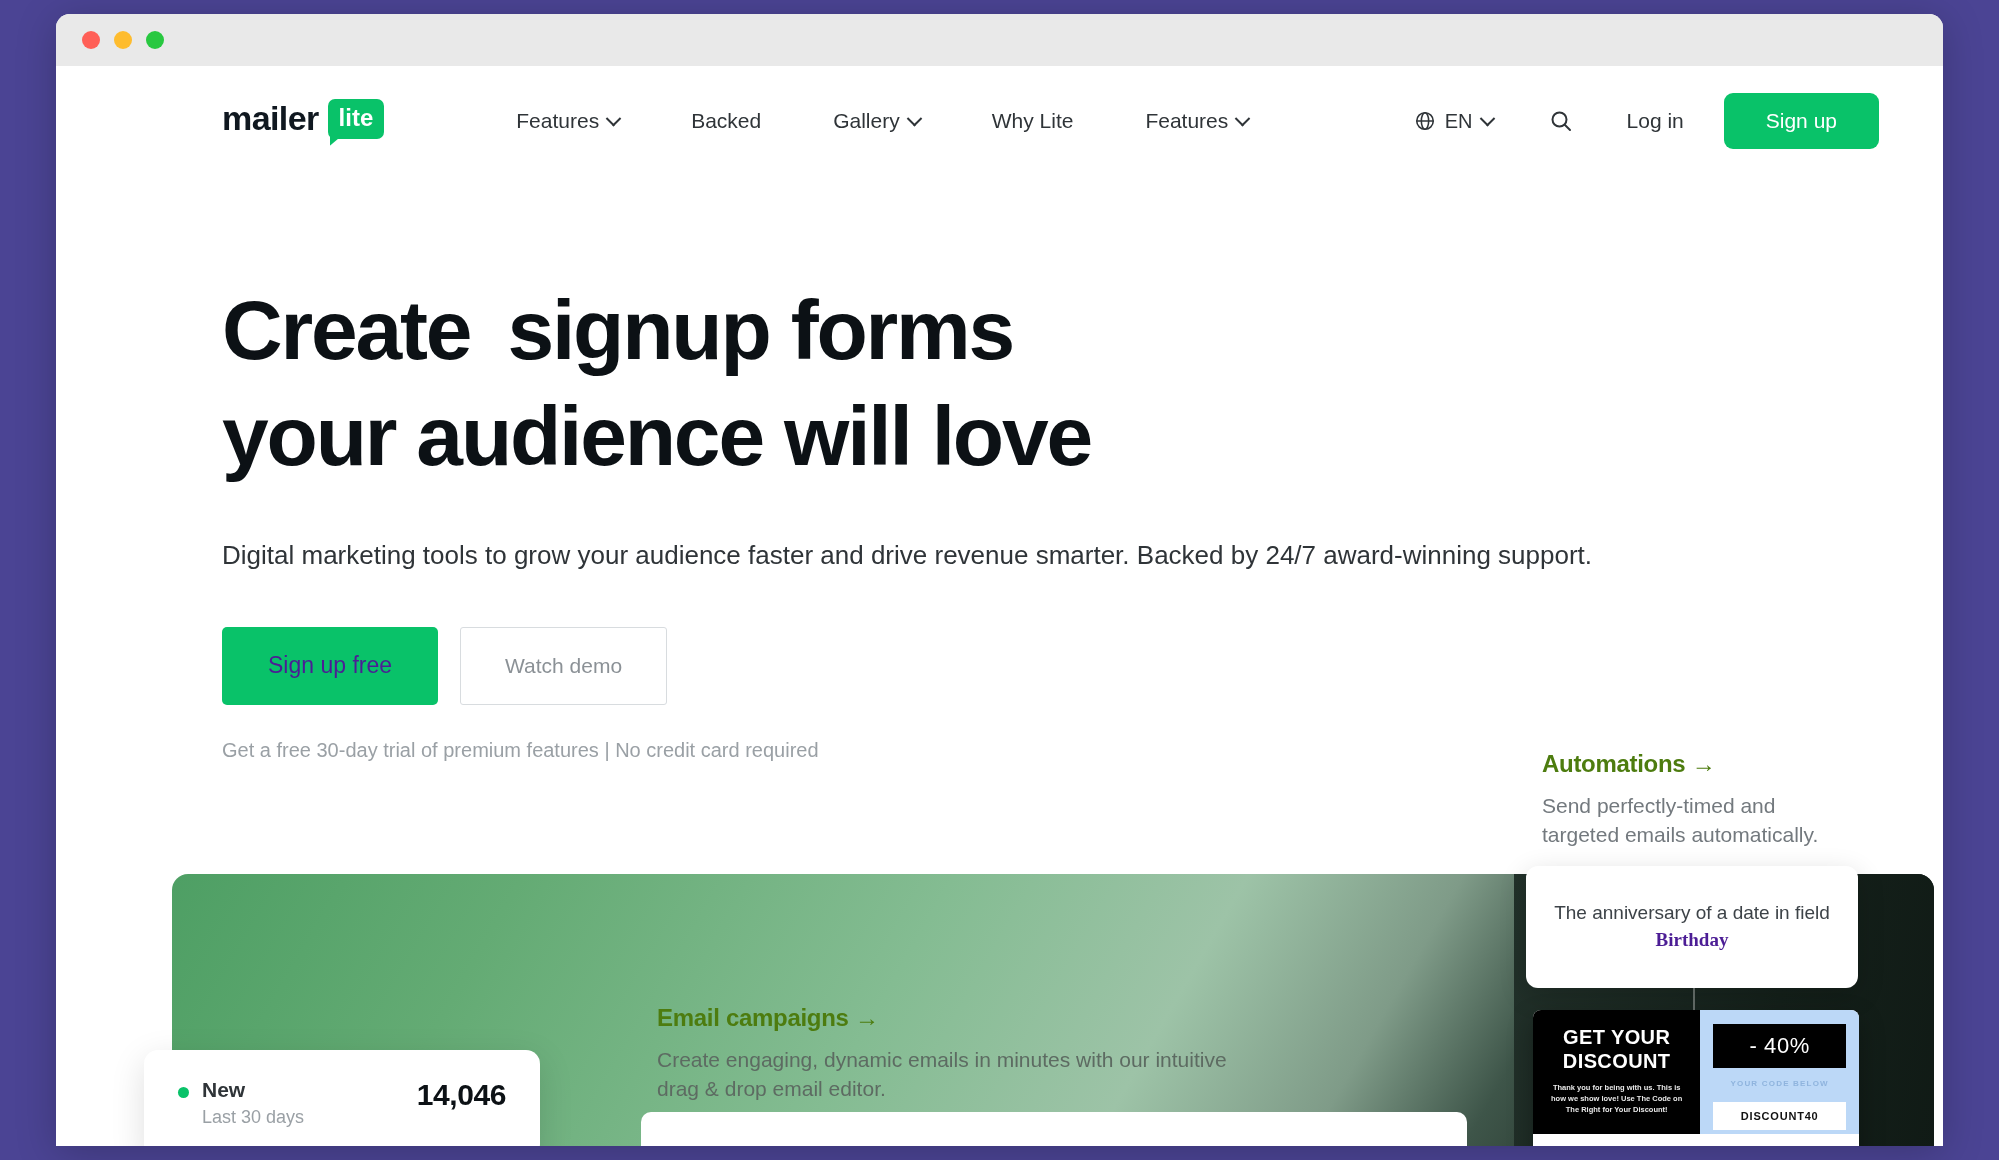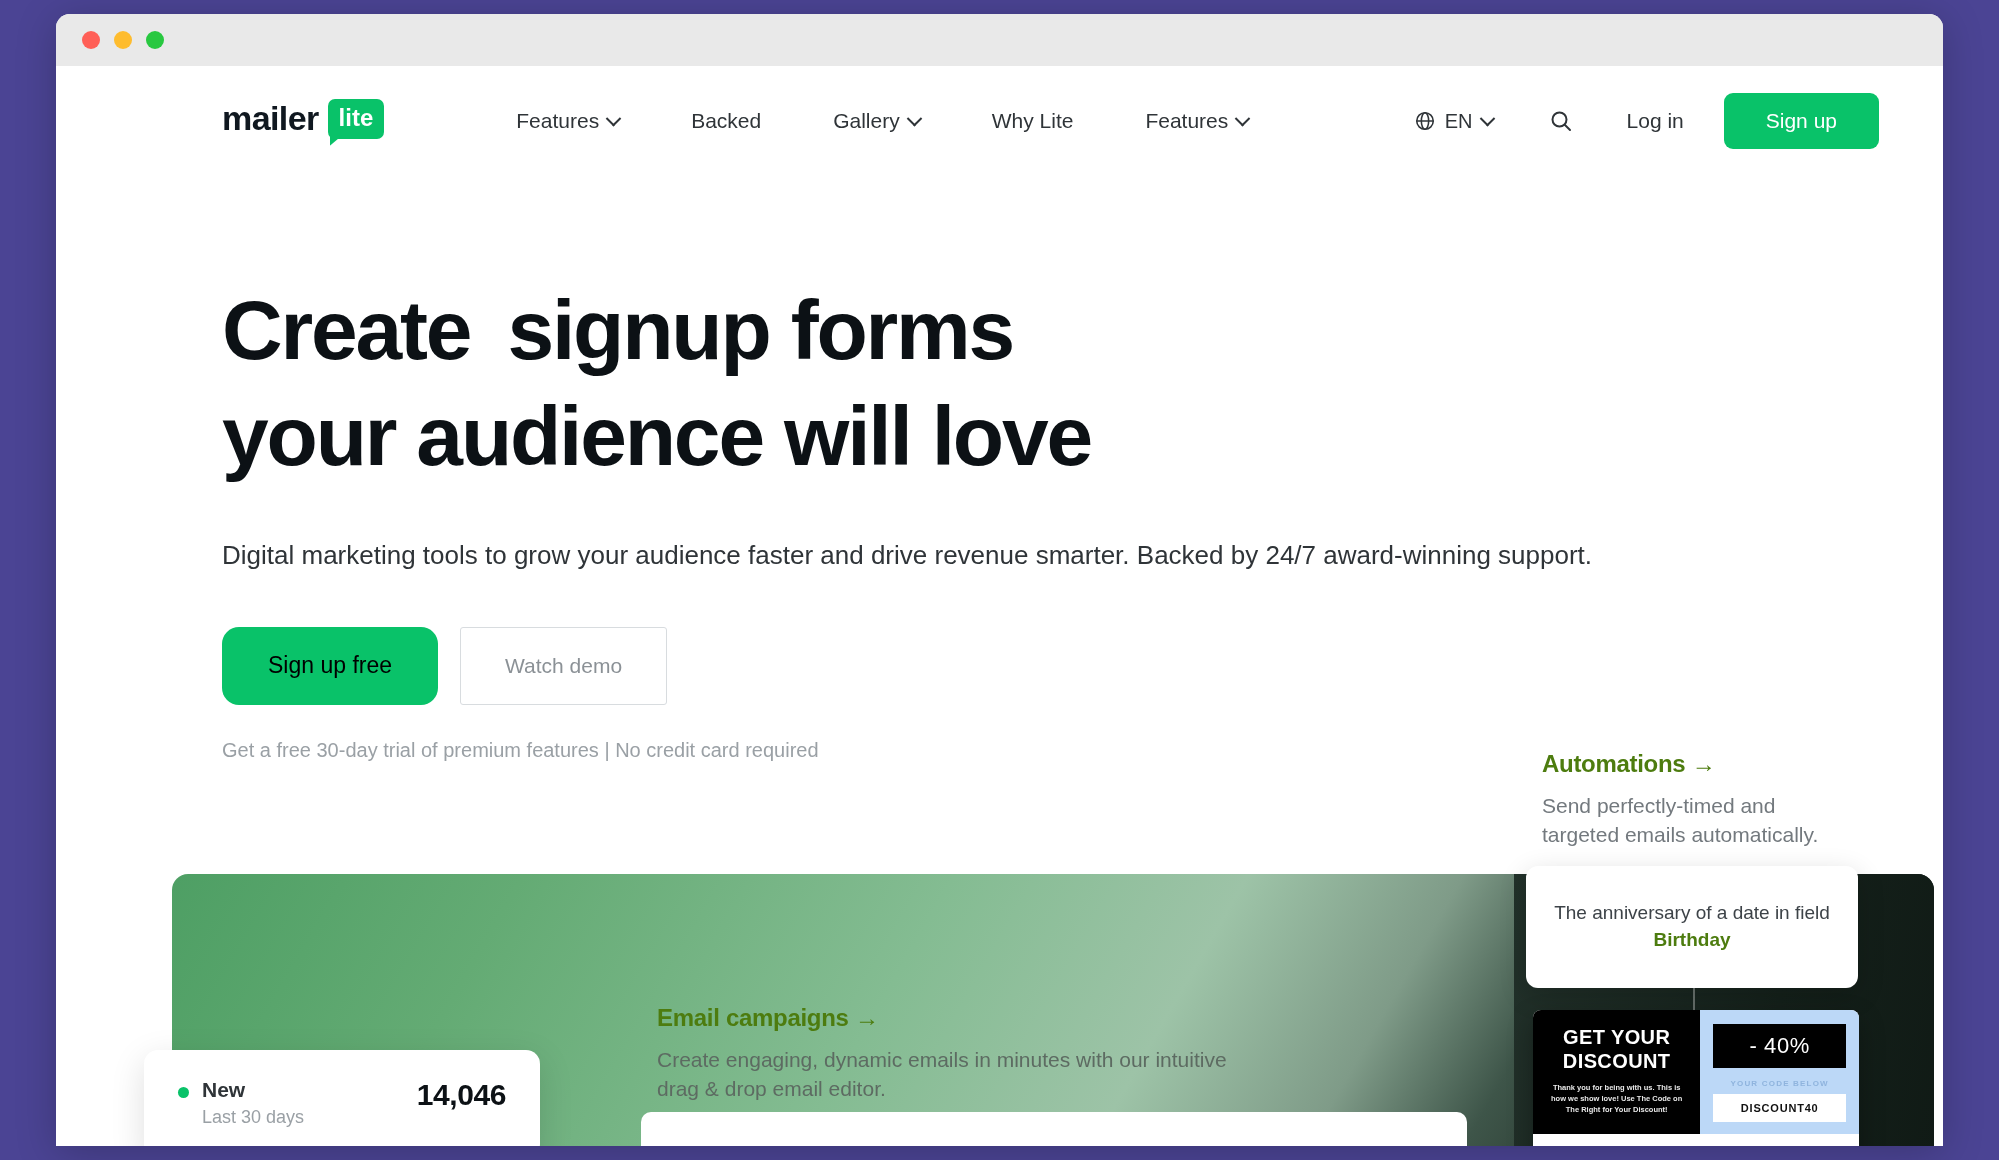--- a/index.html
+++ b/index.html
@@ -168,25 +168,25 @@
   .subhead {
     margin-top: 54px;
     font-size: 26px;
     line-height: 1.5;
     color: #2f3438;
   }
 
   .cta-row { margin-top: 52px; display: flex; gap: 22px; }
   .btn-primary {
     background: #09c269;
-    color: #000000;
+    color: #4c1d95;
     font-size: 23px;
     font-weight: 500;
     border: none;
-    border-radius: 17px;
+    border-radius: 5px;
     padding: 21px 46px;
     cursor: pointer;
     font-family: inherit;
   }
   .btn-secondary {
     background: #fff;
     color: #8b9196;
     font-size: 21px;
     border: 1.5px solid #d8dcdf;
     border-radius: 3px;
@@ -304,21 +304,21 @@
     width: 332px;
     background: #fff;
     border-radius: 12px;
     box-shadow: 0 8px 28px rgba(0,0,0,0.16);
     padding: 34px 26px;
     text-align: center;
     font-size: 19px;
     line-height: 1.42;
     color: #3d4348;
   }
-  .birthday-card b { color: #4d7c0f; }
+  .birthday-card b { color: #4c1d95; font-family: Liberation Serif, serif; }
   .connector {
     position: absolute;
     left: 1637px;
     top: 904px;
     width: 2px;
     height: 52px;
     background: rgba(255,255,255,0.34);
   }
 
   
@@ -362,21 +362,21 @@
     font-size: 22px; font-weight: 400;
     padding: 9px 0; letter-spacing: 0.6px;
   }
   .em-codelabel {
     margin-top: 11px;
     font-size: 8px; font-weight: 700;
     color: #8fb4de; letter-spacing: 1.2px;
     filter: blur(0.3px);
   }
   .em-code {
-    margin-top: 6px;
+    margin-top: 14px;
     background: #fff;
     font-size: 11px; font-weight: 800;
     letter-spacing: 0.8px;
     color: #111;
     padding: 8px 0;
   }
   .em-bottom {
     background: #fff;
     padding: 24px 16px 14px 16px;
     text-align: center;

